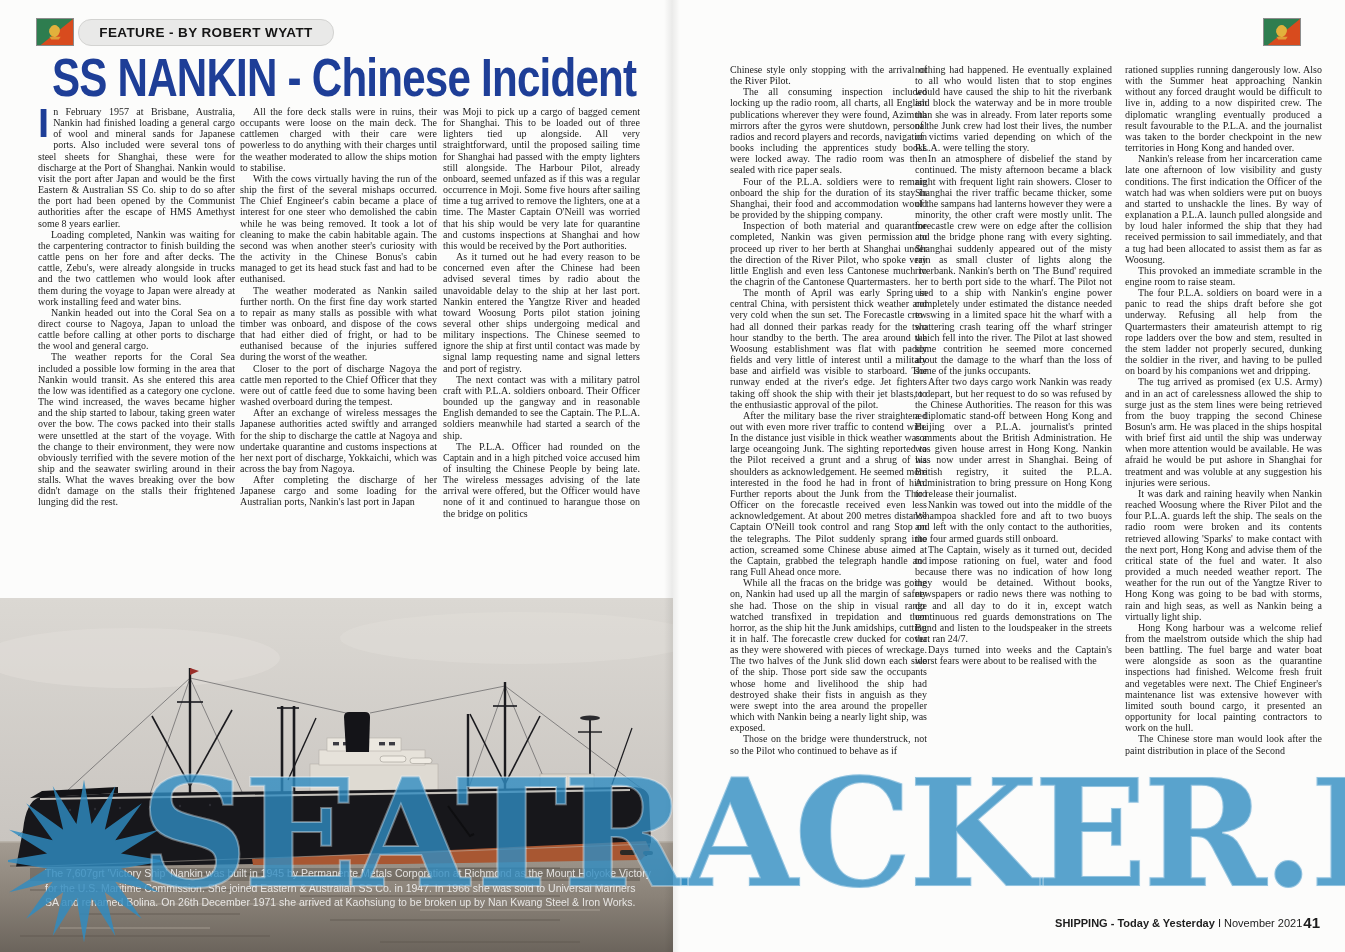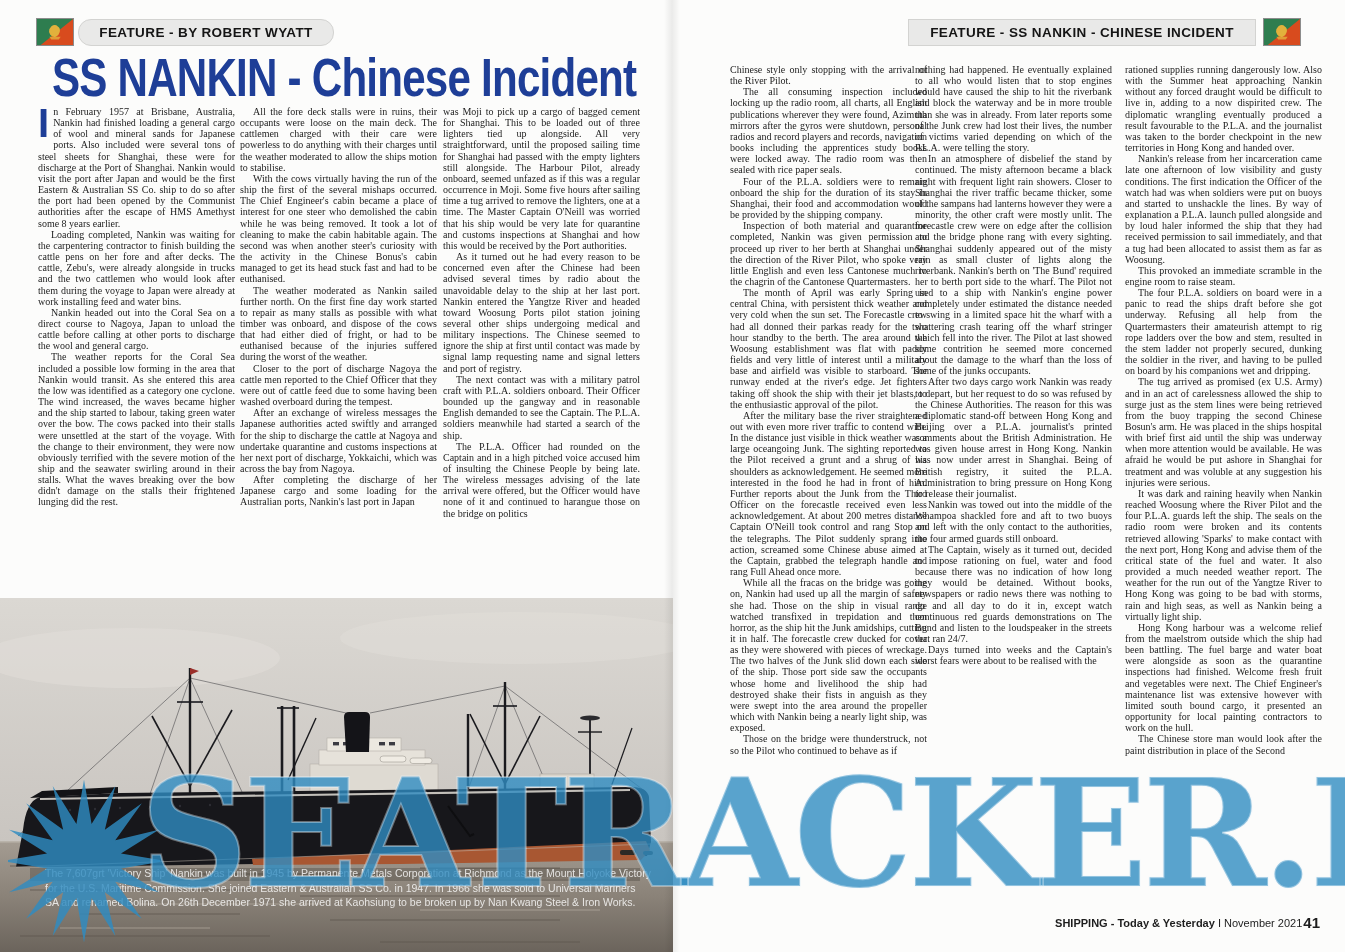--- a/index.html
+++ b/index.html
@@ -184,23 +184,20 @@
       <path d="M448,208 L470,238 L474,236" stroke="#0e0e10" stroke-width="2" fill="none"></path>
       <path d="M16,269 L651,246" stroke="#c7c0b6" stroke-width="1" opacity=".5" fill="none"></path>
 
       <rect x="620" y="252" width="16" height="5" rx="2" fill="#2c2a26"></rect>
       <rect x="643" y="253" width="10" height="4" rx="2" fill="#35332e"></rect>
     </svg>
     <div id="caption">The 7,607grt 'Victory Ship' Nankin was built in 1945 by Permanente Metals Corporation at Richmond as the Mount Holyoke Victory for the U.S. Maritime Commission. She joined Eastern &amp; Australian SS Co. in 1947. In 1966 she was sold to Universal Mariners SA and renamed Bolina. On 26th December 1971 she arrived at Kaohsiung to be broken up by Nan Kwang Steel &amp; Iron Works.</div>
 
   </div>
 
-  <div class="banner" id="banner-right">
-    <span>FEATURE - SS NANKIN - CHINESE INCIDENT</span>
-  </div>
   <div class="flag" id="flag-right">
     <svg width="100%" height="100%" viewBox="0 0 38 28" preserveAspectRatio="none">
       <rect x="0" y="0" width="38" height="28" fill="#2e7d4f"></rect>
       <polygon points="38,0 38,28 4,28" fill="#d84b1e"></polygon>
       <path d="M15,8 q4,-3 7,0 q3,2 2,6 q-1,4 -4,5 q-4,1 -6,-2 q-2,-3 -1,-6 z" fill="#e2b13c"></path>
       <path d="M13,19 l12,0 l-2,3 l-8,0 z" fill="#e2b13c" opacity=".8"></path>
     </svg>
   </div>
 
   <div class="col" id="rcol1">

